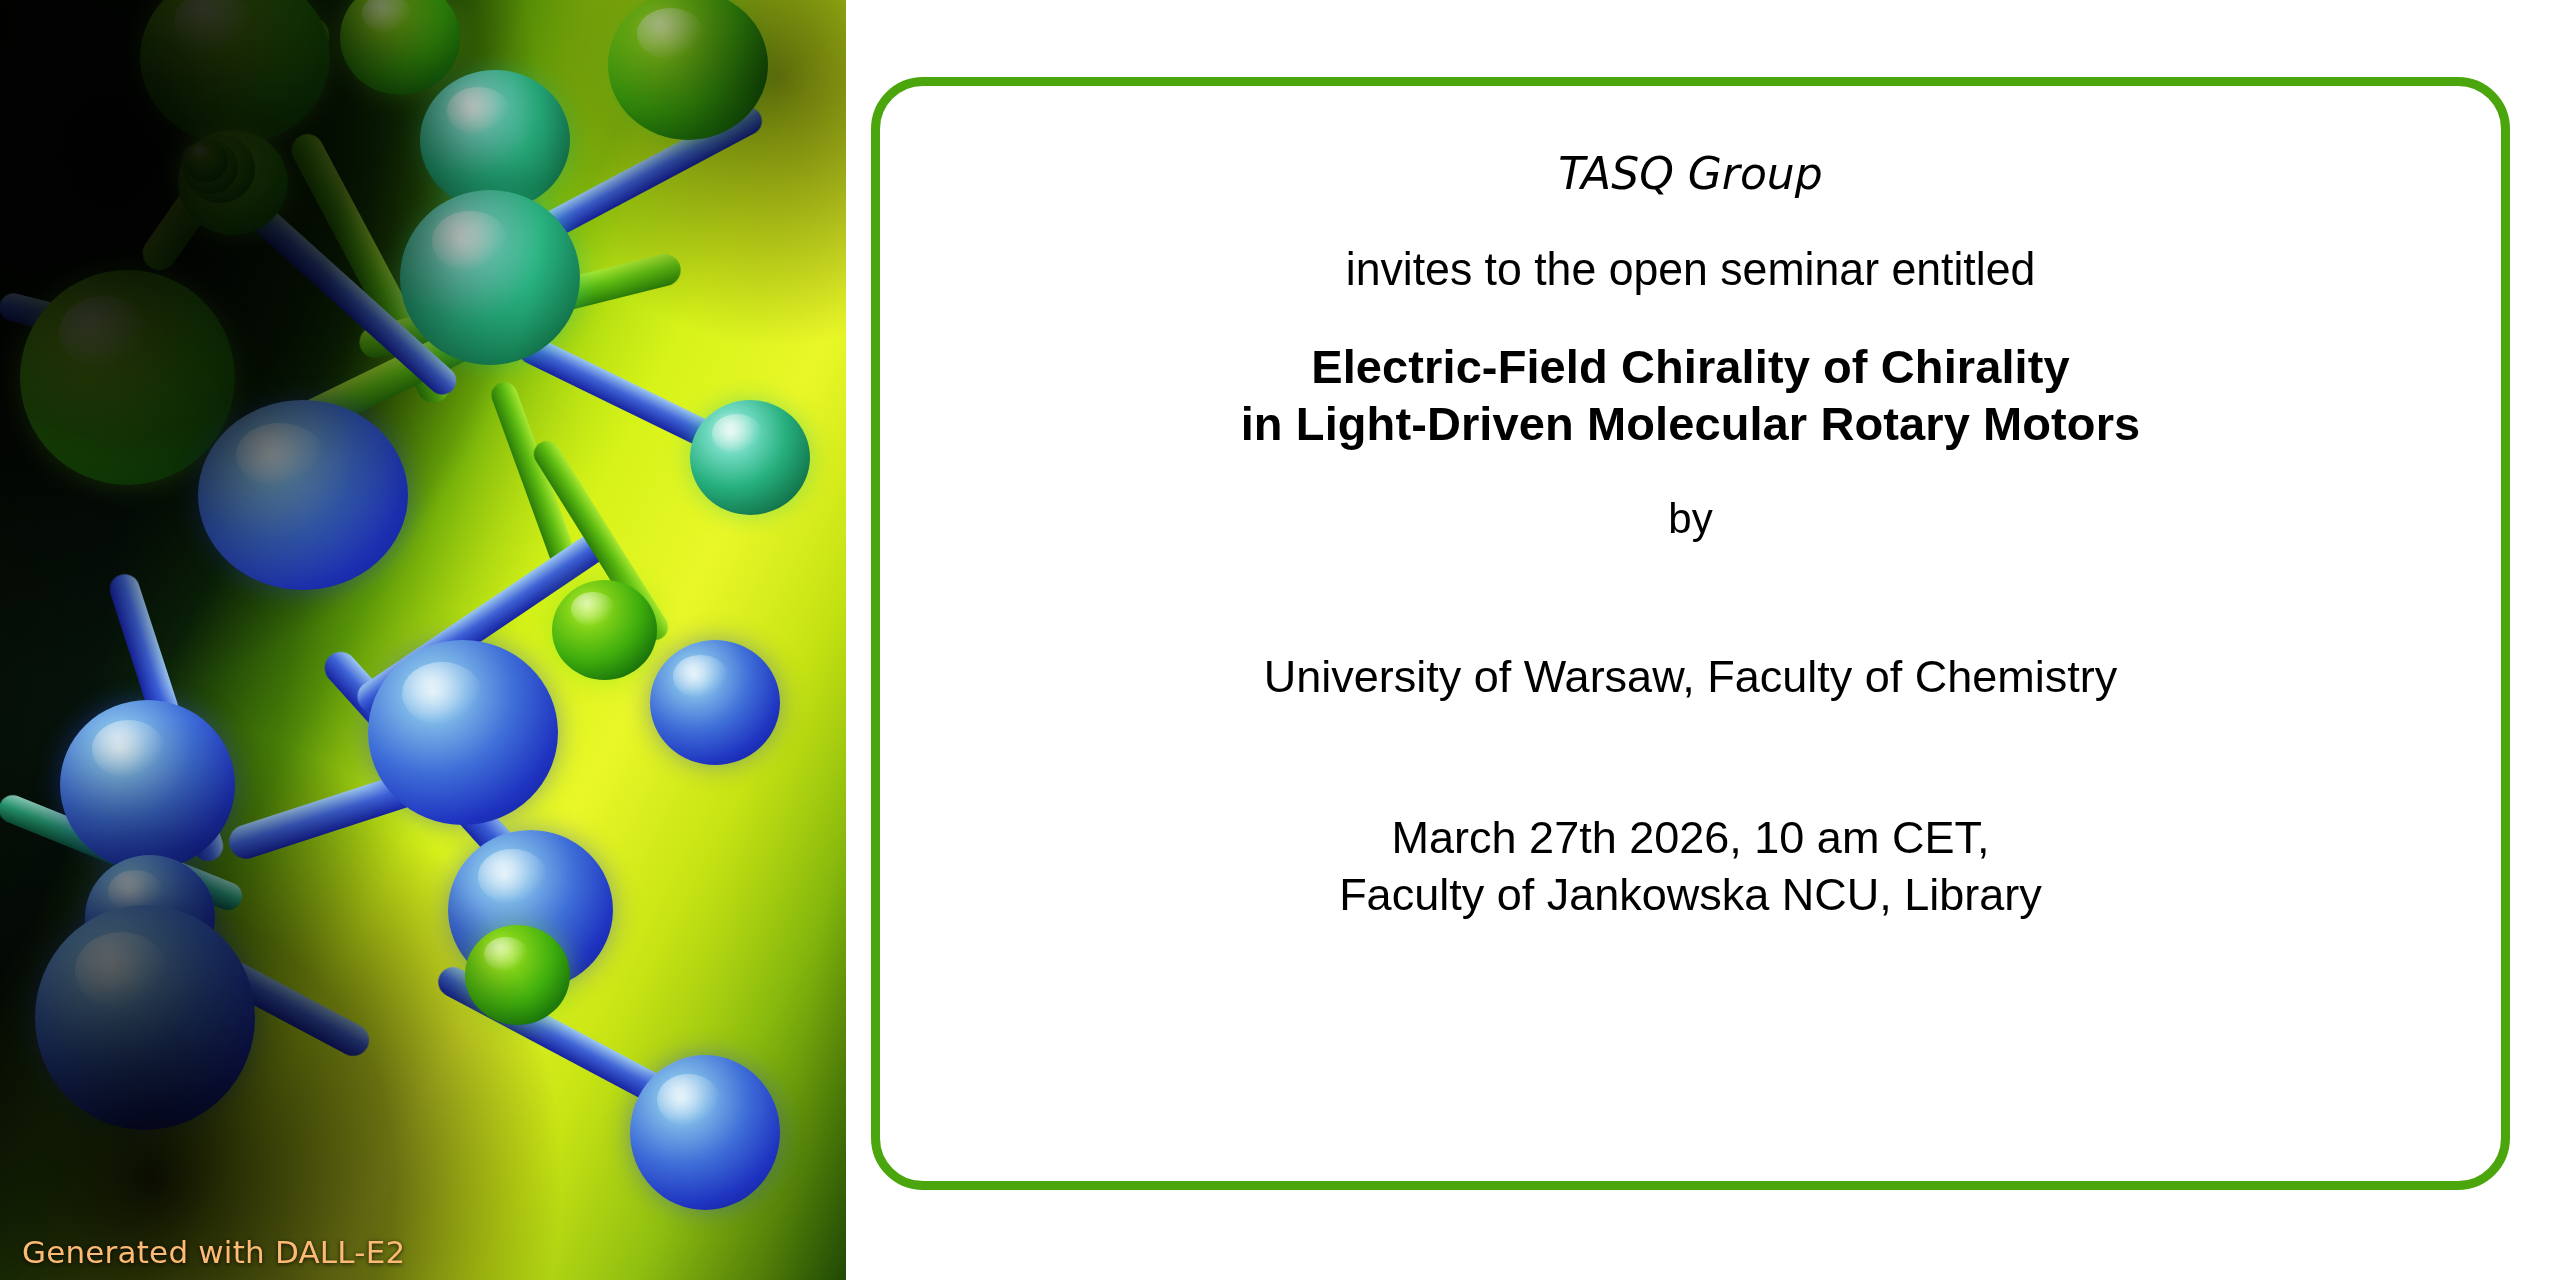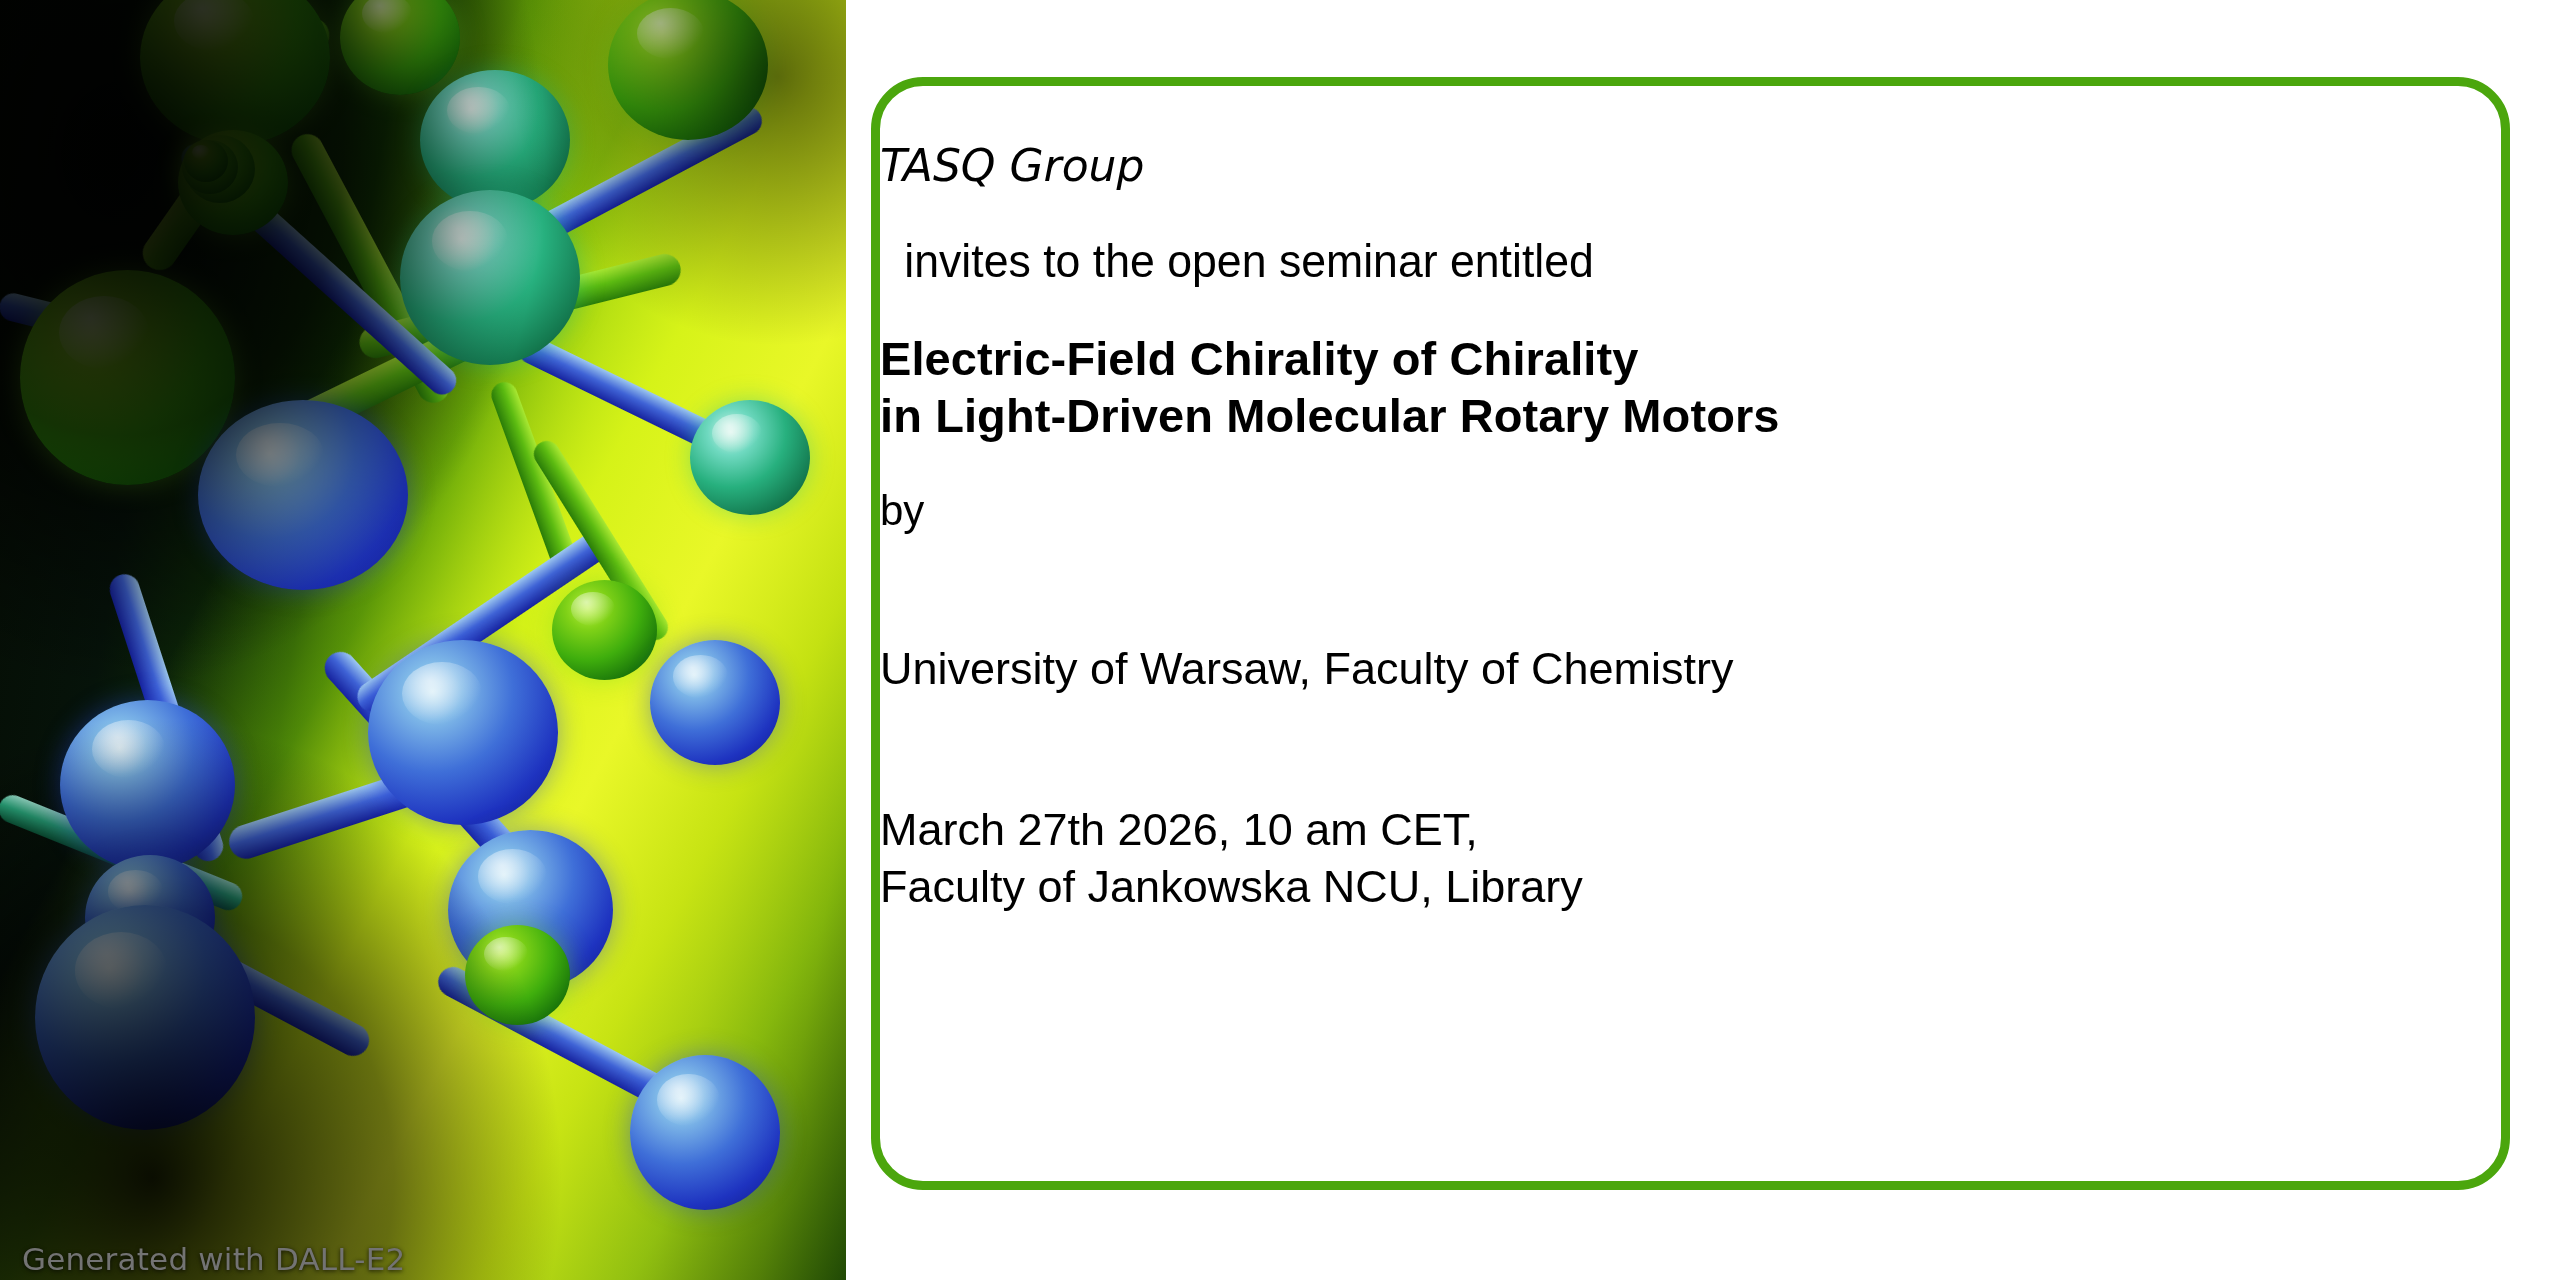--- a/index.html
+++ b/index.html
@@ -101,45 +101,45 @@
   }
   .bond.blue {
     background:linear-gradient(180deg, #9dc8ef 0%, #3f63d6 46%, #16229e 100%);
   }
   .bond.teal {
     background:linear-gradient(180deg, #9ee7d2 0%, #2aa97d 48%, #0d5c3d 100%);
   }
 
   .art-credit {
     position:absolute;
-    left:22px; bottom:3px;
-    color:#737373;
+    left:22px; bottom:10px;
+    color:#fdba74;
     font-size:31px;
     font-family:"DejaVu Sans", sans-serif;
     letter-spacing:0.2px;
     text-shadow:0 1px 4px rgba(0,0,0,0.8);
     z-index:40;
     white-space:nowrap;
   }
 
   
   .card {
     position:absolute;
     left:871px; top:77px;
     width:1639px; height:1113px;
     background:#ffffff;
     border:9px solid #4ba60d;
     border-radius:52px;
   }
 
   .card-inner {
     position:absolute;
-    left:0; right:0; top:0;
+    left:0; right:0; top:8px;
     padding-top:58px;
-    text-align:left;
+    text-align:center;
   }
 
   .line { color:#000000; white-space:pre; }
 
   .org {
     font-family:"DejaVu Sans", sans-serif;
     font-style:italic;
     font-size:44px;
     line-height:1.0;
     margin-bottom:0;

